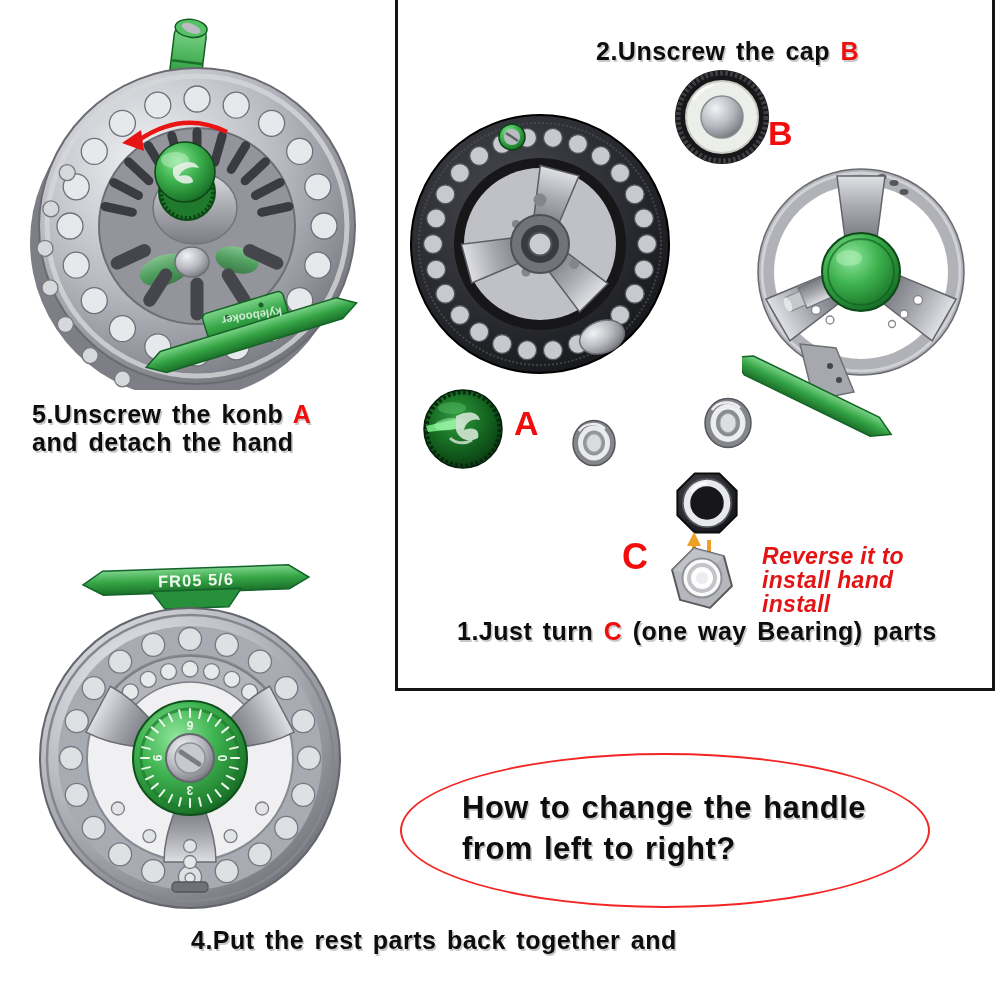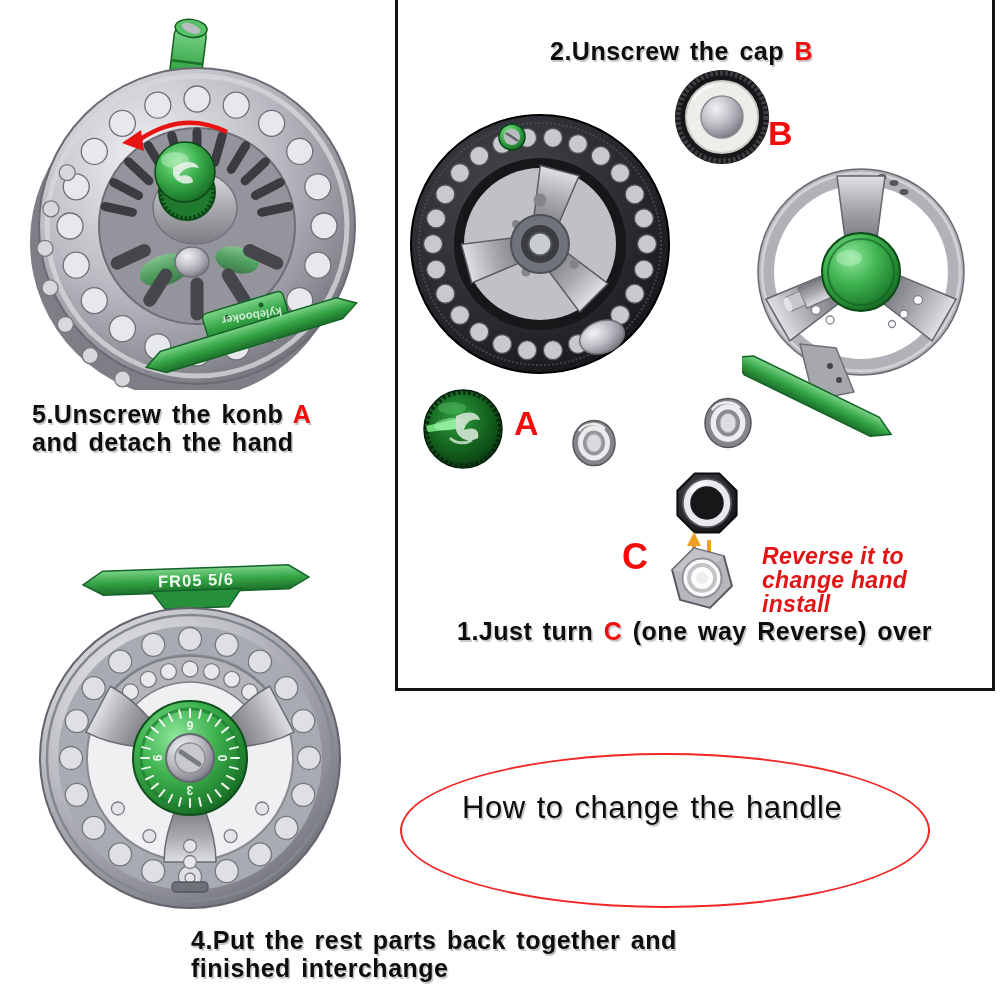--- a/index.html
+++ b/index.html
@@ -7,21 +7,21 @@
        font-family:"Liberation Sans","DejaVu Sans",sans-serif;}
   .abs{position:absolute;}
   .step{font-weight:bold;font-size:25px;line-height:28px;color:#0d0d0d;letter-spacing:.5px;
         word-spacing:3px;white-space:nowrap;text-shadow:1.5px 1.5px 0 rgba(145,145,145,.5);}
   .red{color:#f20d0d;}
   .plabel{font-weight:bold;font-size:34px;color:#f20d0d;line-height:34px;}
   .note{font-weight:bold;font-style:italic;font-size:23px;line-height:24px;color:#e21414;
         letter-spacing:.3px;white-space:nowrap;}
   .box{border:3px solid #141414;box-sizing:border-box;background:transparent;}
   .oval{border:2.5px solid #f32525;border-radius:50%;box-sizing:border-box;}
-  .q{font-weight:normal;font-size:31px;line-height:41px;color:#0d0d0d;letter-spacing:.5px;
+  .q{font-weight:bold;font-size:31px;line-height:41px;color:#0d0d0d;letter-spacing:.5px;
      word-spacing:2px;white-space:nowrap;text-shadow:1.5px 1.5px 0 rgba(145,145,145,.5);}
   svg text{font-family:"Liberation Sans","DejaVu Sans",sans-serif;}
 </style>
 </head>
 <body>
 
 <svg width="0" height="0" style="position:absolute">
   <defs>
     <radialGradient id="gSilver" cx="35%" cy="30%" r="75%">
       <stop offset="0" stop-color="#f2f3f5"></stop>
@@ -146,21 +146,21 @@
       <text x="0" y="4" text-anchor="middle" font-size="11.5" font-weight="bold" fill="#cfead2">kylebooker</text>
     </g>
   </g>
 </svg>
 
 <div class="abs step" style="left:32px;top:400px">
   <span>5.Unscrew the konb </span><span class="red">A</span><br>
   <span>and detach the hand</span><br>
 </div>
 
-<div class="abs step" style="left:550px;top:37px">
+<div class="abs step" style="left:596px;top:37px">
   <span>2.Unscrew the cap </span><span class="red">B</span>
 </div>
 
 <svg class="abs" style="left:671px;top:66px" width="102" height="102" viewBox="0 0 102 102">
   <circle cx="51" cy="51" r="47" fill="#17171a"></circle>
   <circle cx="51" cy="51" r="44" fill="none" stroke="#3e3e42" stroke-width="5" stroke-dasharray="3 2"></circle>
   <circle cx="51" cy="51" r="36" fill="#eceee9" stroke="#c9cbc4" stroke-width="2"></circle>
   <circle cx="51" cy="51" r="21" fill="url(#gSilver)" stroke="#8b8c91" stroke-width="1.5"></circle>
   <path d="M 22 34 A 34 34 0 0 1 42 19" stroke="#ffffff" stroke-width="3" fill="none" opacity=".7"></path>
 </svg>
@@ -307,26 +307,26 @@
     <polygon points="9.1,104 31,82.1 60.9,90.1 39,112" fill="#c9cbd0" opacity=".6"></polygon>
     <circle cx="39" cy="112" r="19.5" fill="#fafafb" stroke="#8f9196" stroke-width="2"></circle>
     <circle cx="39" cy="112" r="13" fill="#fdfdfe" stroke="#c2c4c8" stroke-width="4"></circle>
     <circle cx="39" cy="112" r="6" fill="#ececee"></circle>
   </g>
 </svg>
 <div class="abs plabel" style="left:622px;top:540px;font-size:36px">C</div>
 
 <div class="abs note" style="left:762px;top:544px">
   <span>Reverse it to</span><br>
-  <span>change hand</span><br>
+  <span>install hand</span><br>
   <span>install</span>
 </div>
 
 <div class="abs step" style="left:457px;top:616px;line-height:30px">
-  <span>1.Just turn </span><span class="red">C</span><span> (one way Reverse) over</span><br>
+  <span>1.Just turn </span><span class="red">C</span><span> (one way Bearing) parts</span><br>
 </div>
 
 <svg class="abs" style="left:25px;top:556px" width="330" height="365" viewBox="0 0 330 365">
 
   <g transform="translate(171,26) rotate(-2)">
     <polygon points="-113,-1 -93,-14 93,-14 113,-1 93,10 -93,10" fill="url(#gGreenL)" stroke="#14632a" stroke-width="1.5"></polygon>
     <polygon points="-45,8 45,8 32,26 -32,26" fill="#27903a" stroke="#14632a" stroke-width="1.5"></polygon>
     <text x="0" y="4" text-anchor="middle" font-size="16.5" font-weight="bold" fill="#f0f8f0" letter-spacing="1">FR05 5/6</text>
   </g>
   <circle cx="165" cy="202" r="150" fill="url(#gSilver)" stroke="#63656c" stroke-width="2"></circle>
@@ -424,18 +424,18 @@
     <circle cx="165" cy="202" r="24" fill="url(#gSilver)" stroke="#64666d" stroke-width="2"></circle>
     <circle cx="165" cy="202" r="15" fill="#c7c9ce" stroke="#8f9197" stroke-width="1.5"></circle>
     <line x1="156" y1="196" x2="174" y2="208" stroke="#7a7c83" stroke-width="5" stroke-linecap="round"></line>
   </g>
   <rect x="147" y="326" width="36" height="10" rx="4" fill="#6f7178" stroke="#54565c" stroke-width="1.3"></rect>
 </svg>
 
 <div class="abs oval" style="left:400px;top:753px;width:530px;height:155px"></div>
 <div class="abs q" style="left:462px;top:787px">
   <span>How to change the handle</span><br>
+  <span>from left to right?</span>
 </div>
 
 <div class="abs step" style="left:191px;top:926px">
   <span>4.Put the rest parts back together and</span><br>
-  <span>finished interchange</span>
 </div>
 
 </body></html>

